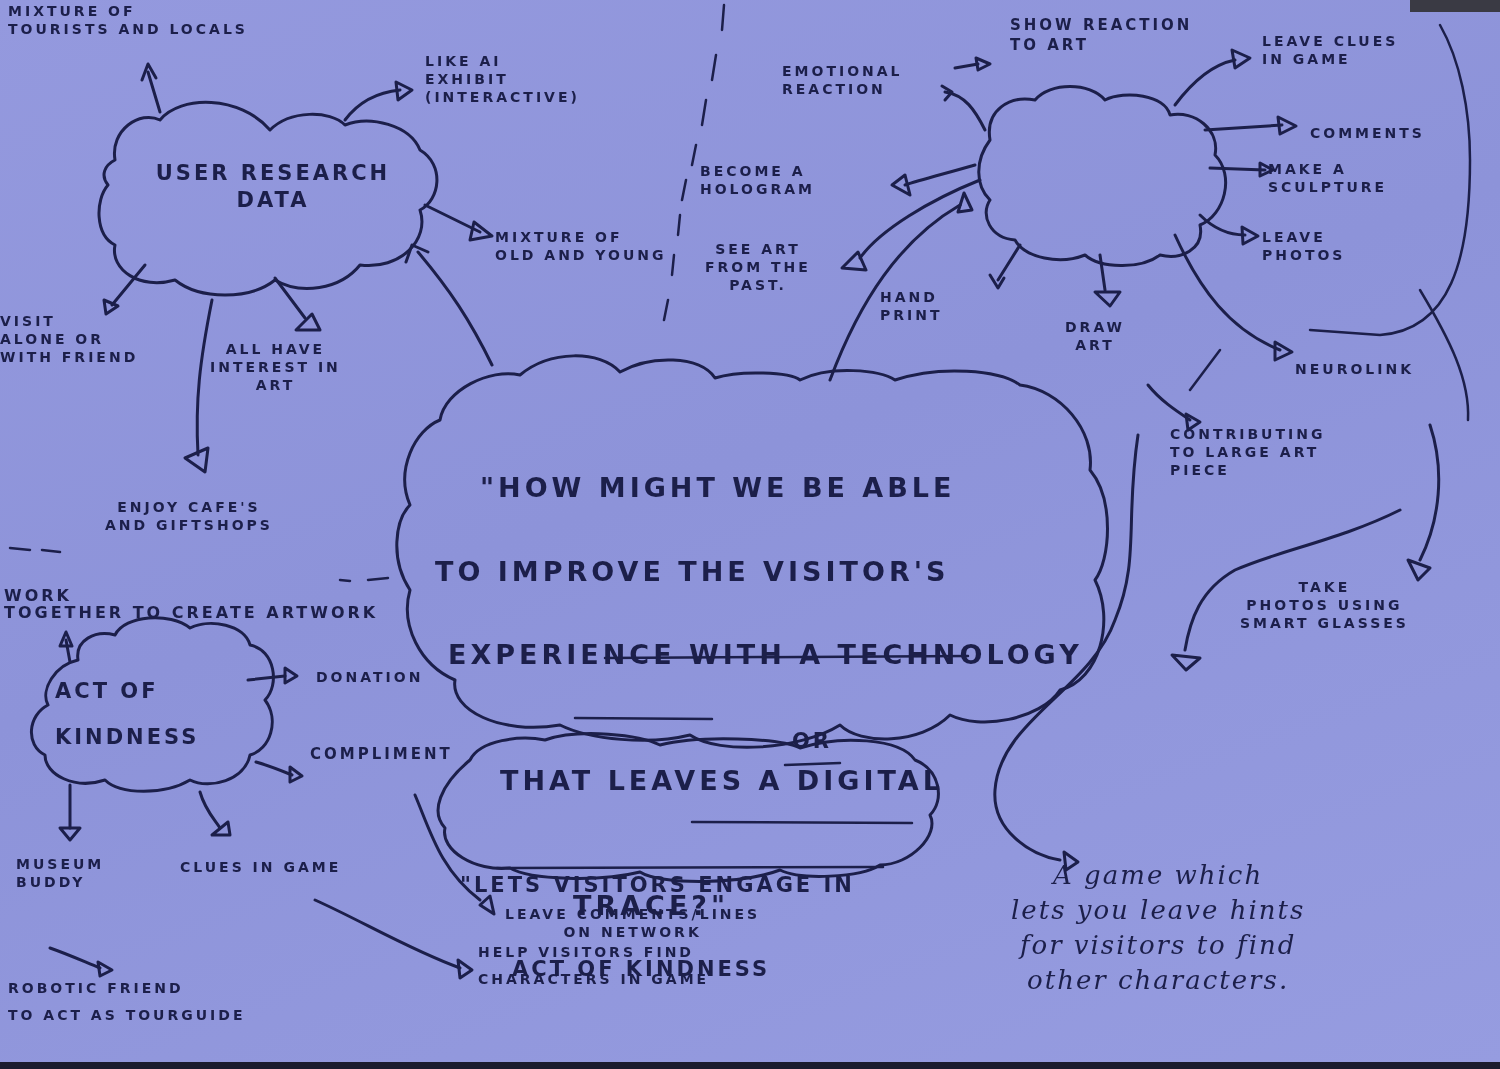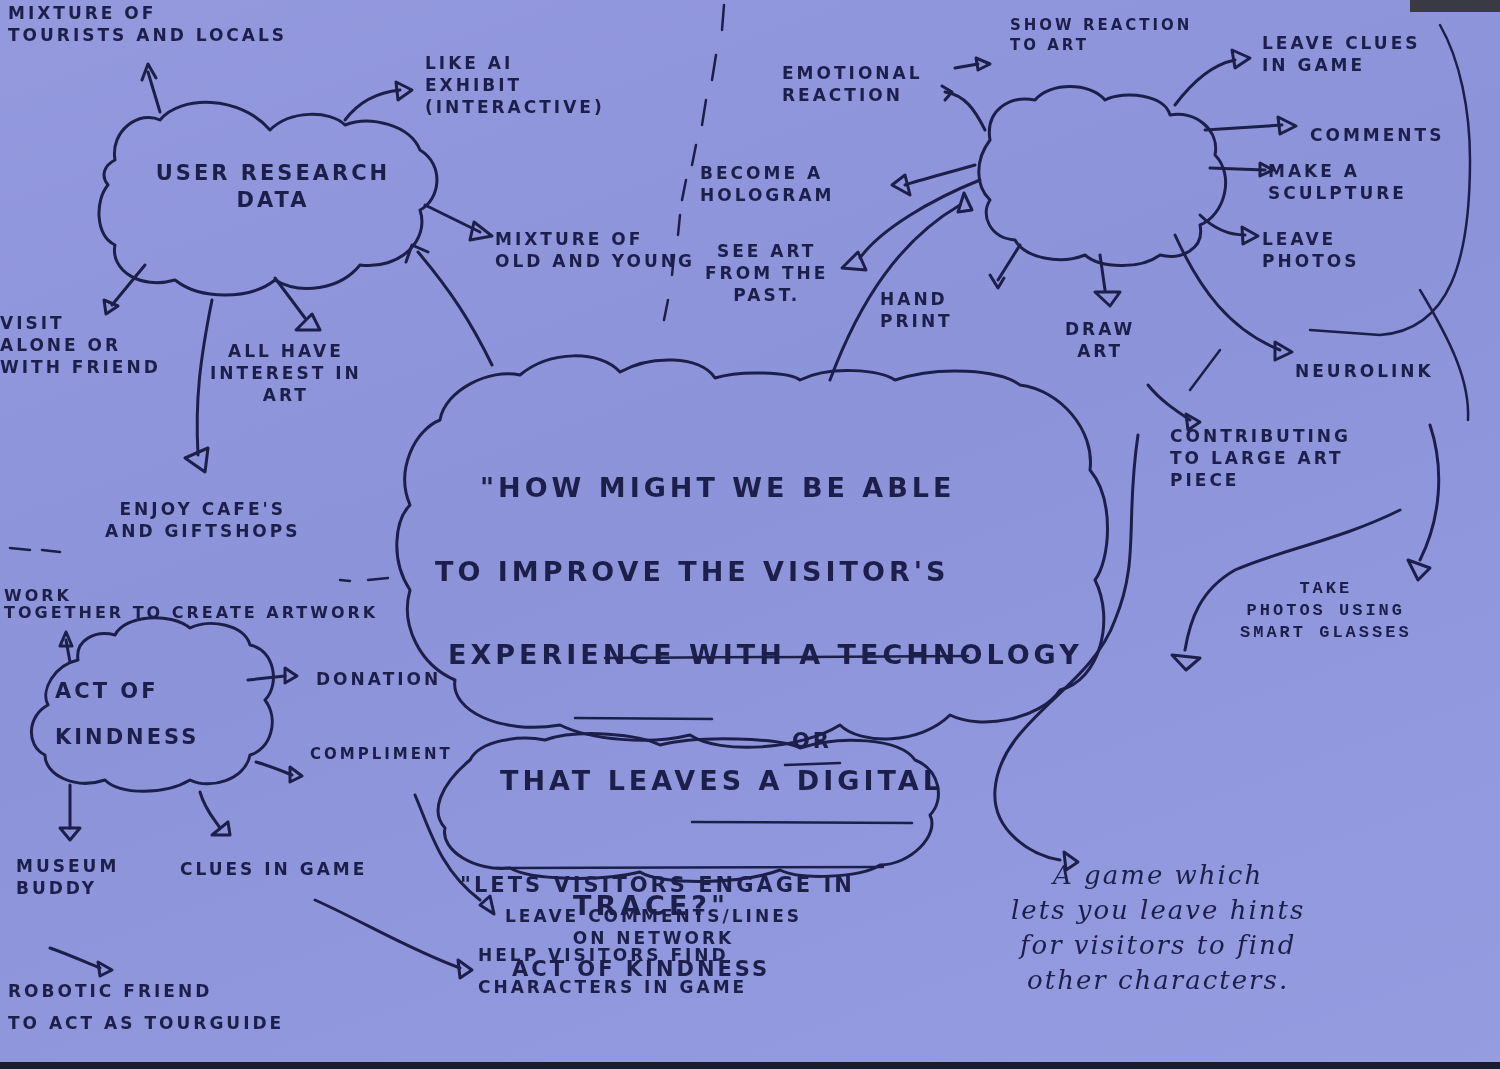--- a/index.html
+++ b/index.html
@@ -22,21 +22,21 @@
     background: #1b1c2e;
   }
   svg.lines { position: absolute; left: 0; top: 0; }
   .lbl {
     position: absolute; white-space: pre-line;
     font-family: "DejaVu Sans", sans-serif;
     font-weight: bold; letter-spacing: 3px;
     color: #1c1f4a; line-height: 1.3;
     text-transform: uppercase;
   }
-  .s { font-size: 17px; }
+  .s { font-size: 14px; }
   .m { font-size: 21px; }
   .l { font-size: 27px; letter-spacing: 4px; line-height: 1.55; }
   .cursive {
     text-transform: none; font-family: "DejaVu Serif", serif; font-style: italic;
     font-weight: normal; font-size: 26px; letter-spacing: 2px; line-height: 1.35; margin-left: 46px;
   }
 </style>
 </head>
 <body>
 
@@ -170,21 +170,21 @@
 past.</div>
   <div class="lbl s" style="left:880px;top:288px;">Hand
 print</div>
   <div class="lbl s" style="left:1065px;top:318px;text-align:center;">Draw
 art</div>
   <div class="lbl s" style="left:1295px;top:360px;">Neurolink</div>
 
   <div class="lbl s" style="left:1170px;top:425px;">Contributing
 to large art
 piece</div>
-  <div class="lbl s" style="left:1240px;top:578px;text-align:center;font-family:Liberation Mono, monospace;">Take
+  <div class="lbl s" style="left:1240px;top:578px;text-align:center;">Take
 photos using
 smart glasses</div>
   <div class="lbl cursive" style="left:965px;top:858px;text-align:center;">A game which
 lets you leave hints
 for visitors to find
 other characters.</div>
 
   <div class="lbl l" style="left:435px;top:425px;width:660px;">
     <div style="padding-left:45px;">"How might we be able</div>
     <div>to improve the visitor's</div>

